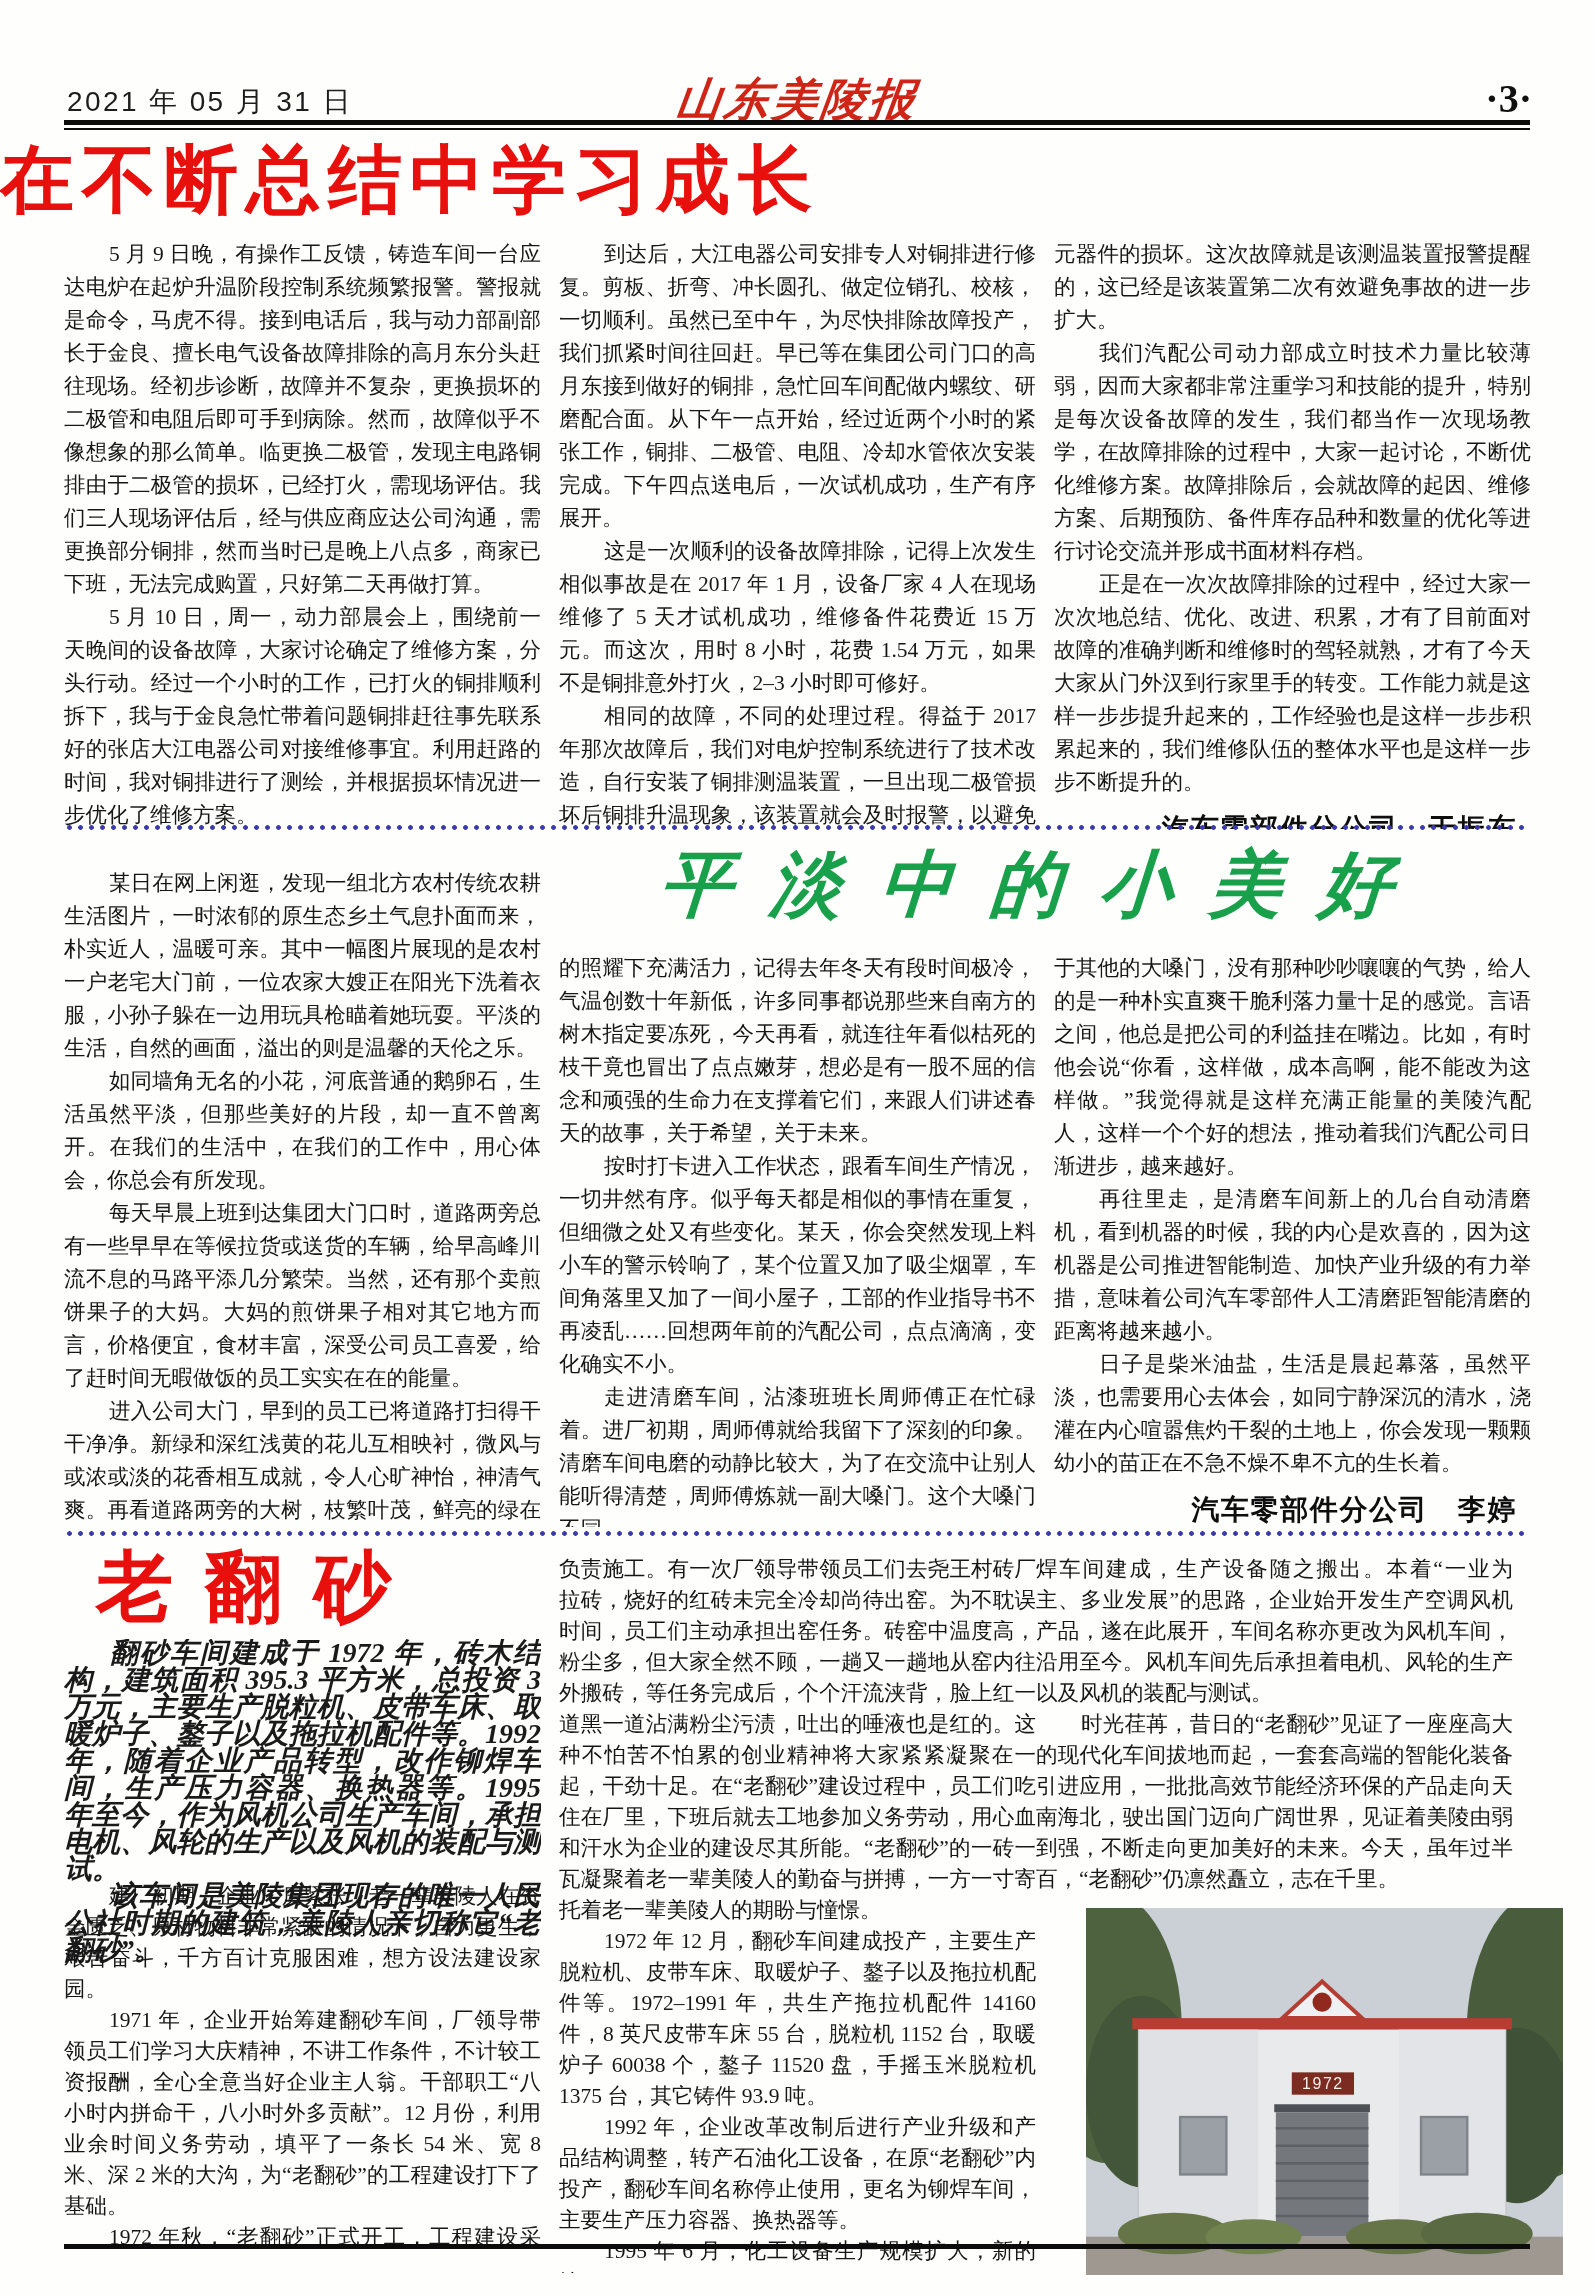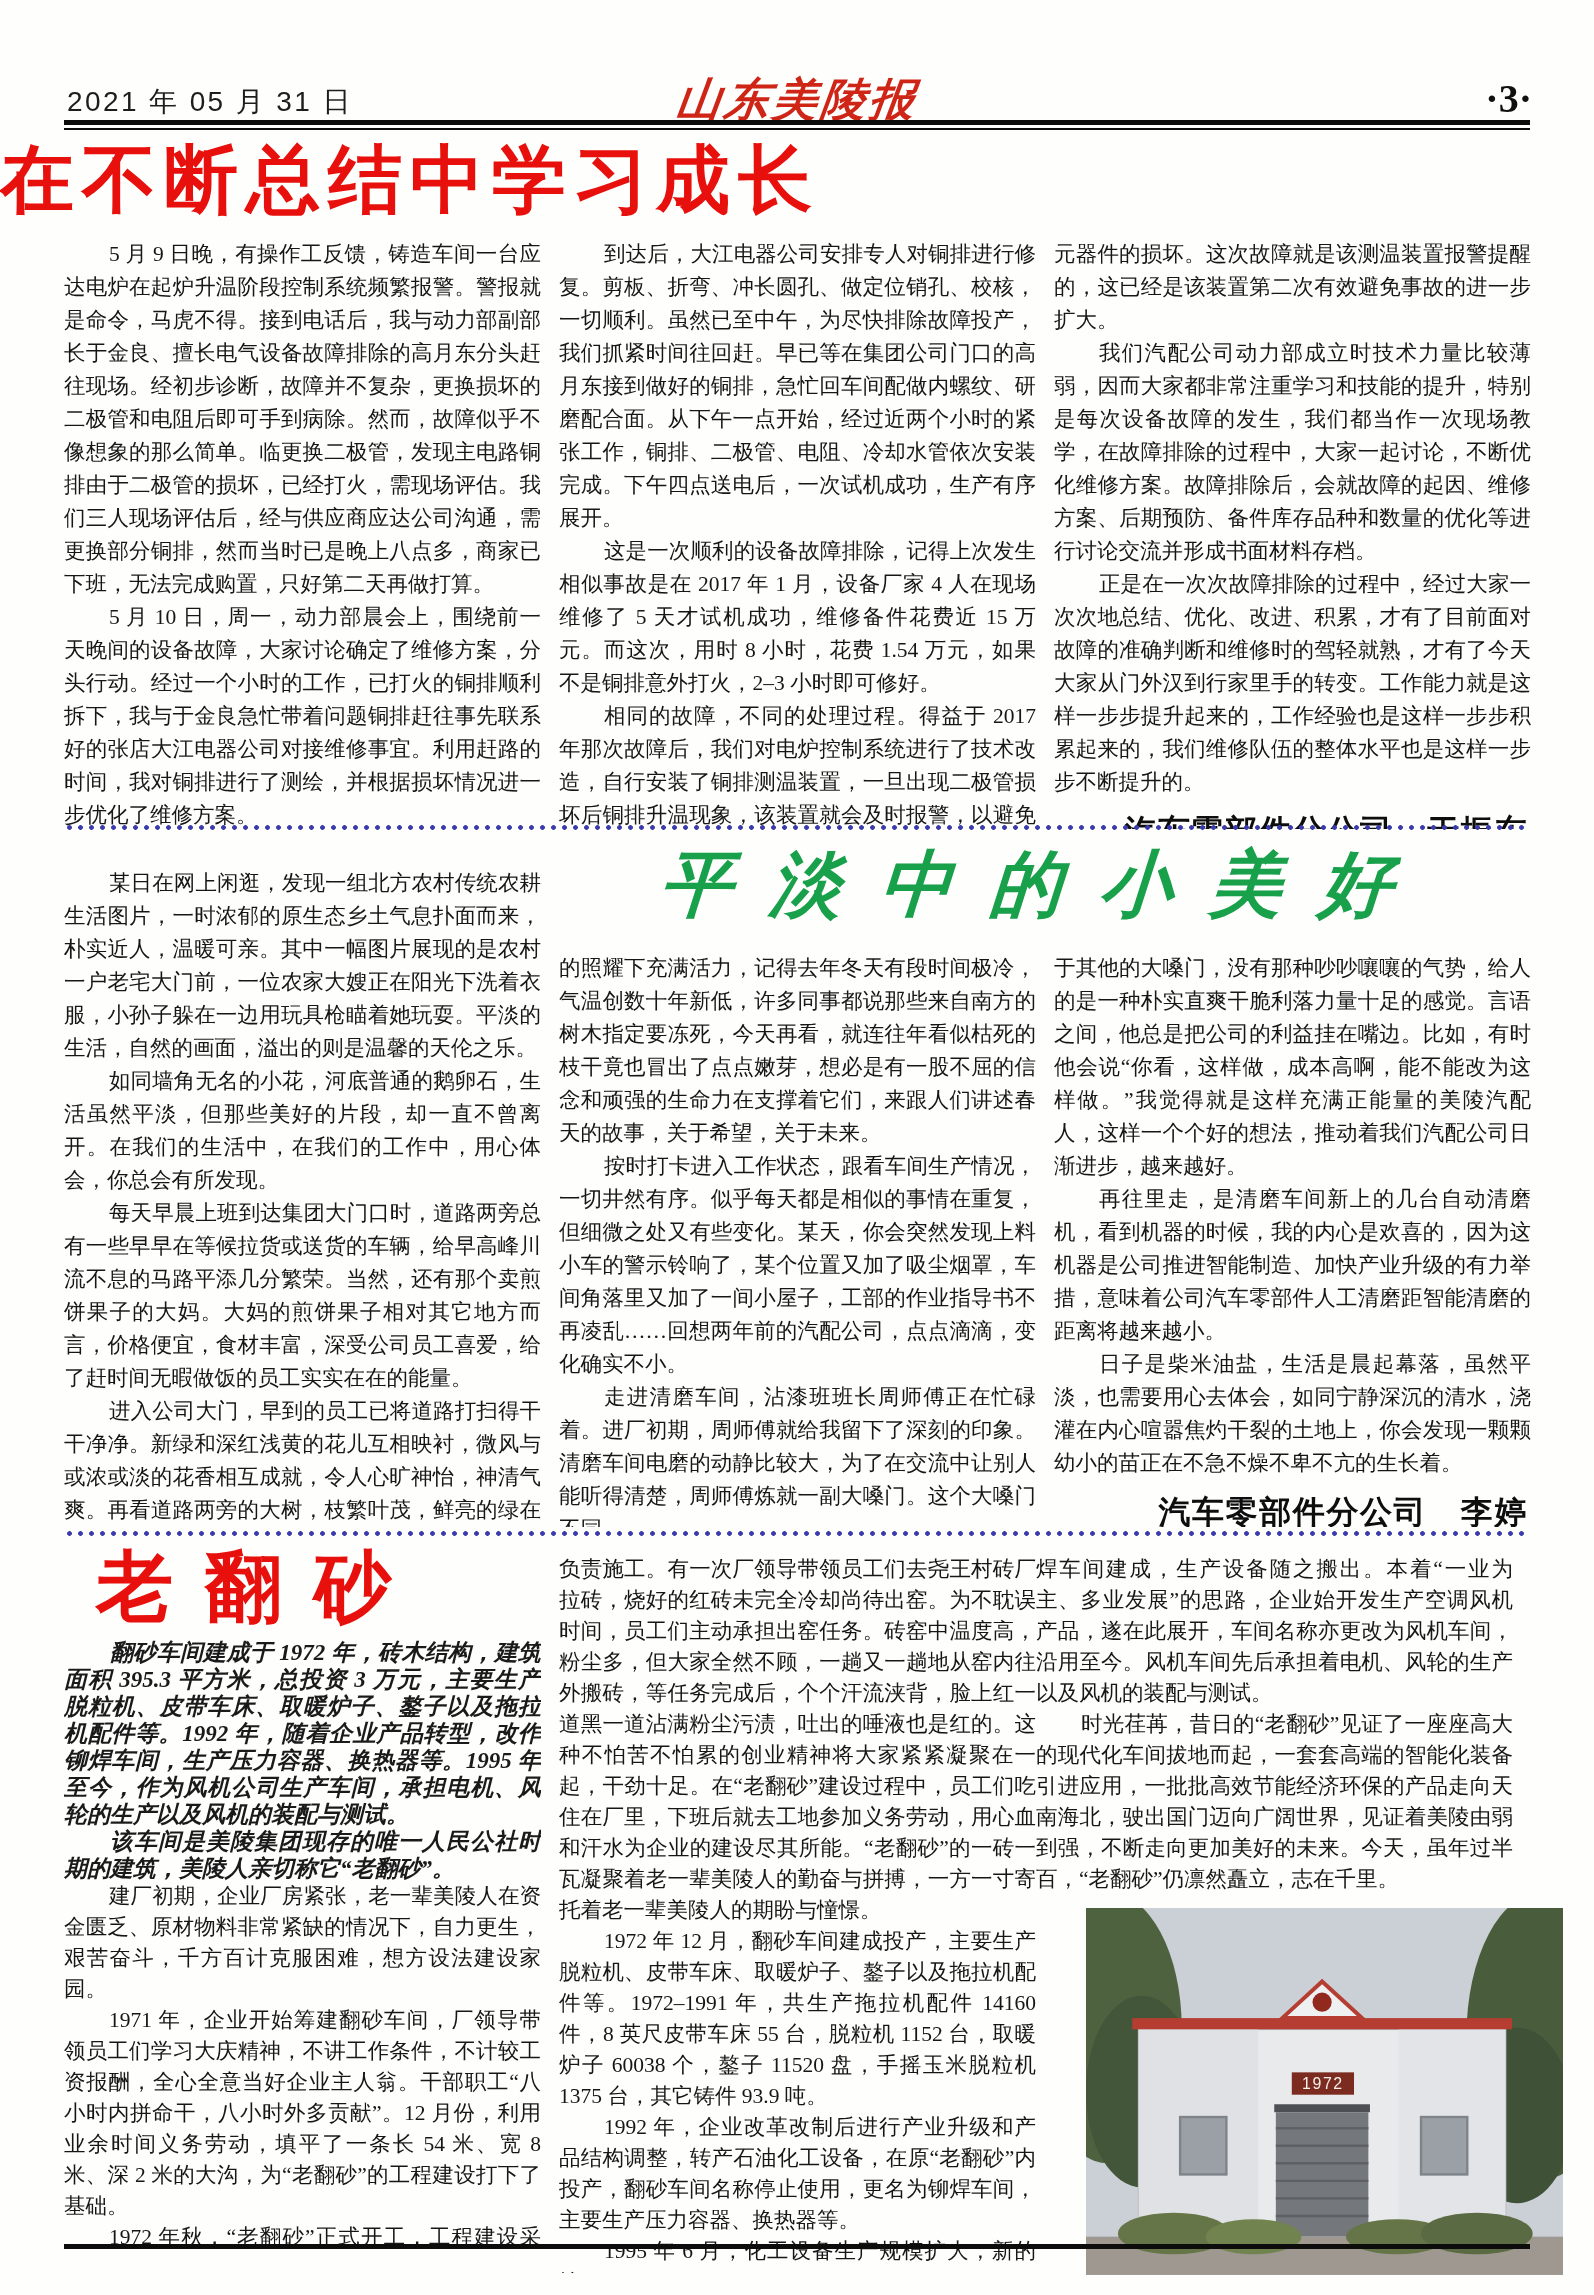--- a/index.html
+++ b/index.html
@@ -30,23 +30,23 @@
             line-height:1.05;font-family:"Liberation Serif","DejaVu Serif",serif;transform:skewX(-4deg);}
   .a3-title{position:absolute;left:64px;width:477px;top:1548px;text-align:left;font-size:77px;
             font-weight:900;color:#e8100c;letter-spacing:32px;line-height:1;text-indent:32px;
             font-family:"Liberation Sans","DejaVu Sans",sans-serif;}
   
   .col{position:absolute;width:477px;overflow:hidden;}
   .para{margin:0;font-size:21.5px;line-height:33px;text-align:justify;color:#161616;}
   .indent{text-indent:45px;}
   .a3 .para{line-height:31px;}
   .intro{position:absolute;left:64px;width:477px;top:1639px;overflow:hidden;}
-  .intro .para{font-size:23px;line-height:27px;font-style:italic;font-weight:bold;color:#1a1a1a;}
+  .intro .para{font-size:28px;line-height:27px;font-style:italic;font-weight:bold;color:#1a1a1a;}
   .intro .indent{text-indent:46px;}
-  .byline{margin:11px 3px 0 0;font-size:32px;font-weight:bold;text-align:right;color:#0e0e0e;
+  .byline{margin:11px 14px 0 0;font-size:28px;font-weight:bold;text-align:right;color:#0e0e0e;
           font-family:"Liberation Sans","DejaVu Sans",sans-serif;letter-spacing:1.6px;}
   
   .photo{position:absolute;left:1086px;top:1908px;width:477px;height:411px;overflow:hidden;}
   .photo svg{display:block;}
 </style>
 </head>
 <body>
 
 <div class="page">
 

